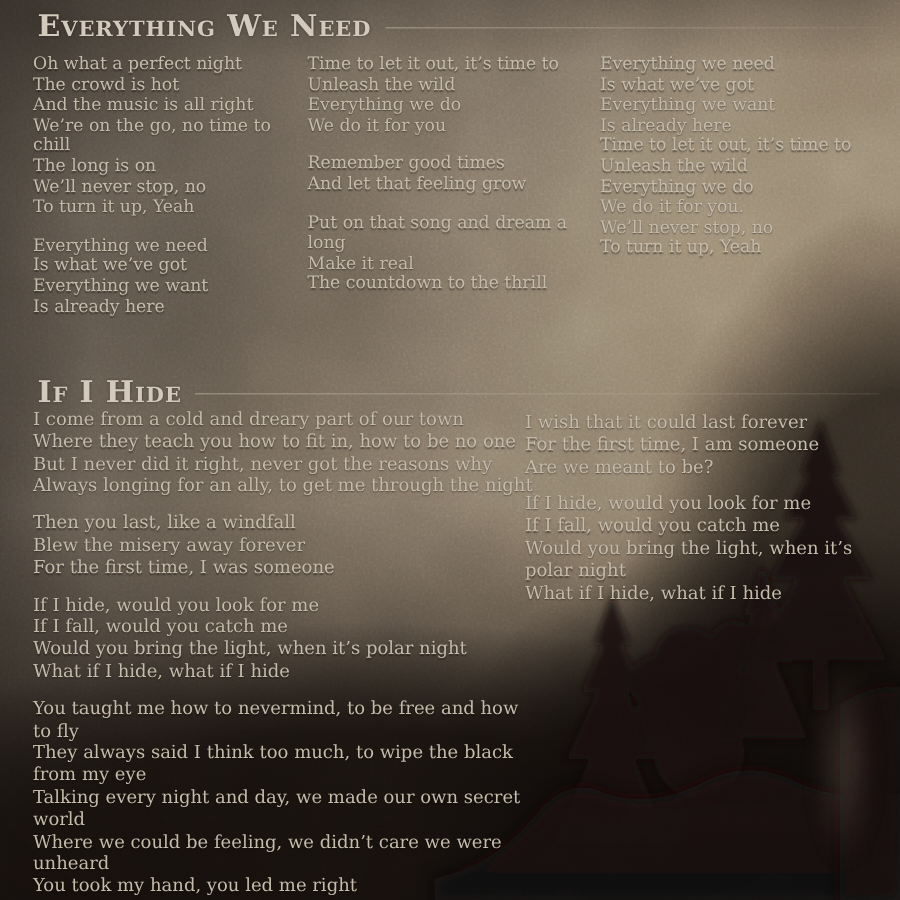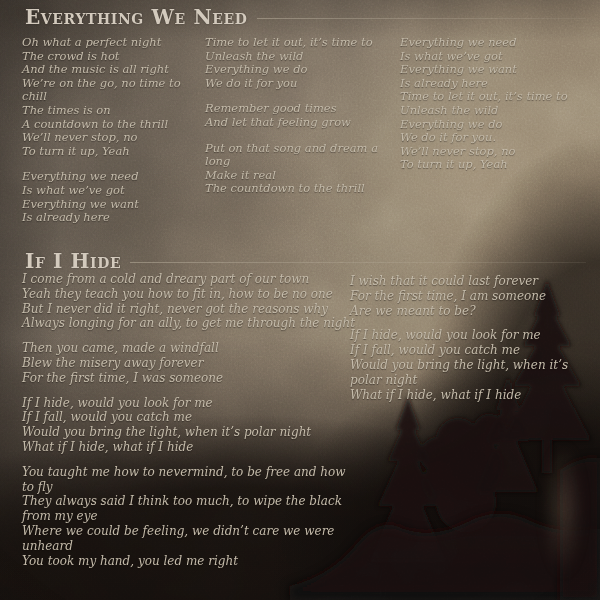--- a/index.html
+++ b/index.html
@@ -38,21 +38,21 @@
 
   
   .song-header{position:absolute;left:25px;right:14px;display:flex;align-items:center;gap:9px;}
   .hdr-1{top:5px;} .hdr-2{top:249px;}
   .song-title{margin:0;font-weight:bold;font-size:20px;line-height:24px;
     font-variant:small-caps;letter-spacing:.6px;color:var(--title-text,#d3cabd);
     text-shadow:0 0 2px rgba(0,0,0,.35);}
   .title-rule{flex:1;height:1px;margin-top:3px;
     background:linear-gradient(90deg, rgba(183,173,155,.55), rgba(183,173,155,.12));}
 
-  .col{position:absolute;font-style:italic;color:var(--lyrics-text,#c4bbaa);
+  .col{position:absolute;color:var(--lyrics-text,#c4bbaa);
     text-shadow:0 1px 1px rgba(18,14,11,.45);}
   .song1 .col{font-size:11.5px;line-height:13.6px;}
   .song1 .stanza{margin:0 0 12px 0;}
   .song2 .col{font-size:12px;line-height:14.8px;}
   .song2 .stanza{margin:0 0 10px 0;}
   .c1a{left:22px;top:36px;width:185px;}
   .c1b{left:205px;top:36px;width:195px;}
   .c1c{left:400px;top:36px;width:200px;}
   .c2a{left:22px;top:272px;width:335px;}
   .c2b{left:350px;top:274px;width:245px;}
@@ -132,22 +132,21 @@
     <header class="song-header hdr-1">
       <h2 class="song-title">Everything We Need</h2>
       <div class="title-rule"></div>
     </header>
     <div class="col c1a">
         <div class="stanza">
           <div class="line">Oh what a perfect night</div>
           <div class="line">The crowd is hot</div>
           <div class="line">And the music is all right</div>
           <div class="line">We’re on the go, no time to chill</div>
-          <div class="line">The times is on</div>
-          <div class="line">A countdown to the thrill</div>
+          <div class="line">The long is on</div>
           <div class="line">We’ll never stop, no</div>
           <div class="line">To turn it up, Yeah</div>
         </div>
         <div class="stanza">
           <div class="line">Everything we need</div>
           <div class="line">Is what we’ve got</div>
           <div class="line">Everything we want</div>
           <div class="line">Is already here</div>
         </div>
       </div>
@@ -185,38 +184,39 @@
   </section>
 
   <section class="song song2">
     <header class="song-header hdr-2">
       <h2 class="song-title">If I Hide</h2>
       <div class="title-rule"></div>
     </header>
     <div class="col c2a">
         <div class="stanza">
           <div class="line">I come from a cold and dreary part of our town</div>
-          <div class="line">Yeah they teach you how to fit in, how to be no one</div>
+          <div class="line">Where they teach you how to fit in, how to be no one</div>
           <div class="line">But I never did it right, never got the reasons why</div>
           <div class="line">Always longing for an ally, to get me through the night</div>
         </div>
         <div class="stanza">
-          <div class="line">Then you came, made a windfall</div>
+          <div class="line">Then you last, like a windfall</div>
           <div class="line">Blew the misery away forever</div>
           <div class="line">For the first time, I was someone</div>
         </div>
         <div class="stanza">
           <div class="line">If I hide, would you look for me</div>
           <div class="line">If I fall, would you catch me</div>
           <div class="line">Would you bring the light, when it’s polar night</div>
           <div class="line">What if I hide, what if I hide</div>
         </div>
         <div class="stanza">
           <div class="line">You taught me how to nevermind, to be free and how to fly</div>
           <div class="line">They always said I think too much, to wipe the black from my eye</div>
+          <div class="line">Talking every night and day, we made our own secret world</div>
           <div class="line">Where we could be feeling, we didn’t care we were unheard</div>
           <div class="line">You took my hand, you led me right</div>
         </div>
       </div>
     <div class="col c2b">
         <div class="stanza">
           <div class="line">I wish that it could last forever</div>
           <div class="line">For the first time, I am someone</div>
           <div class="line">Are we meant to be?</div>
         </div>

